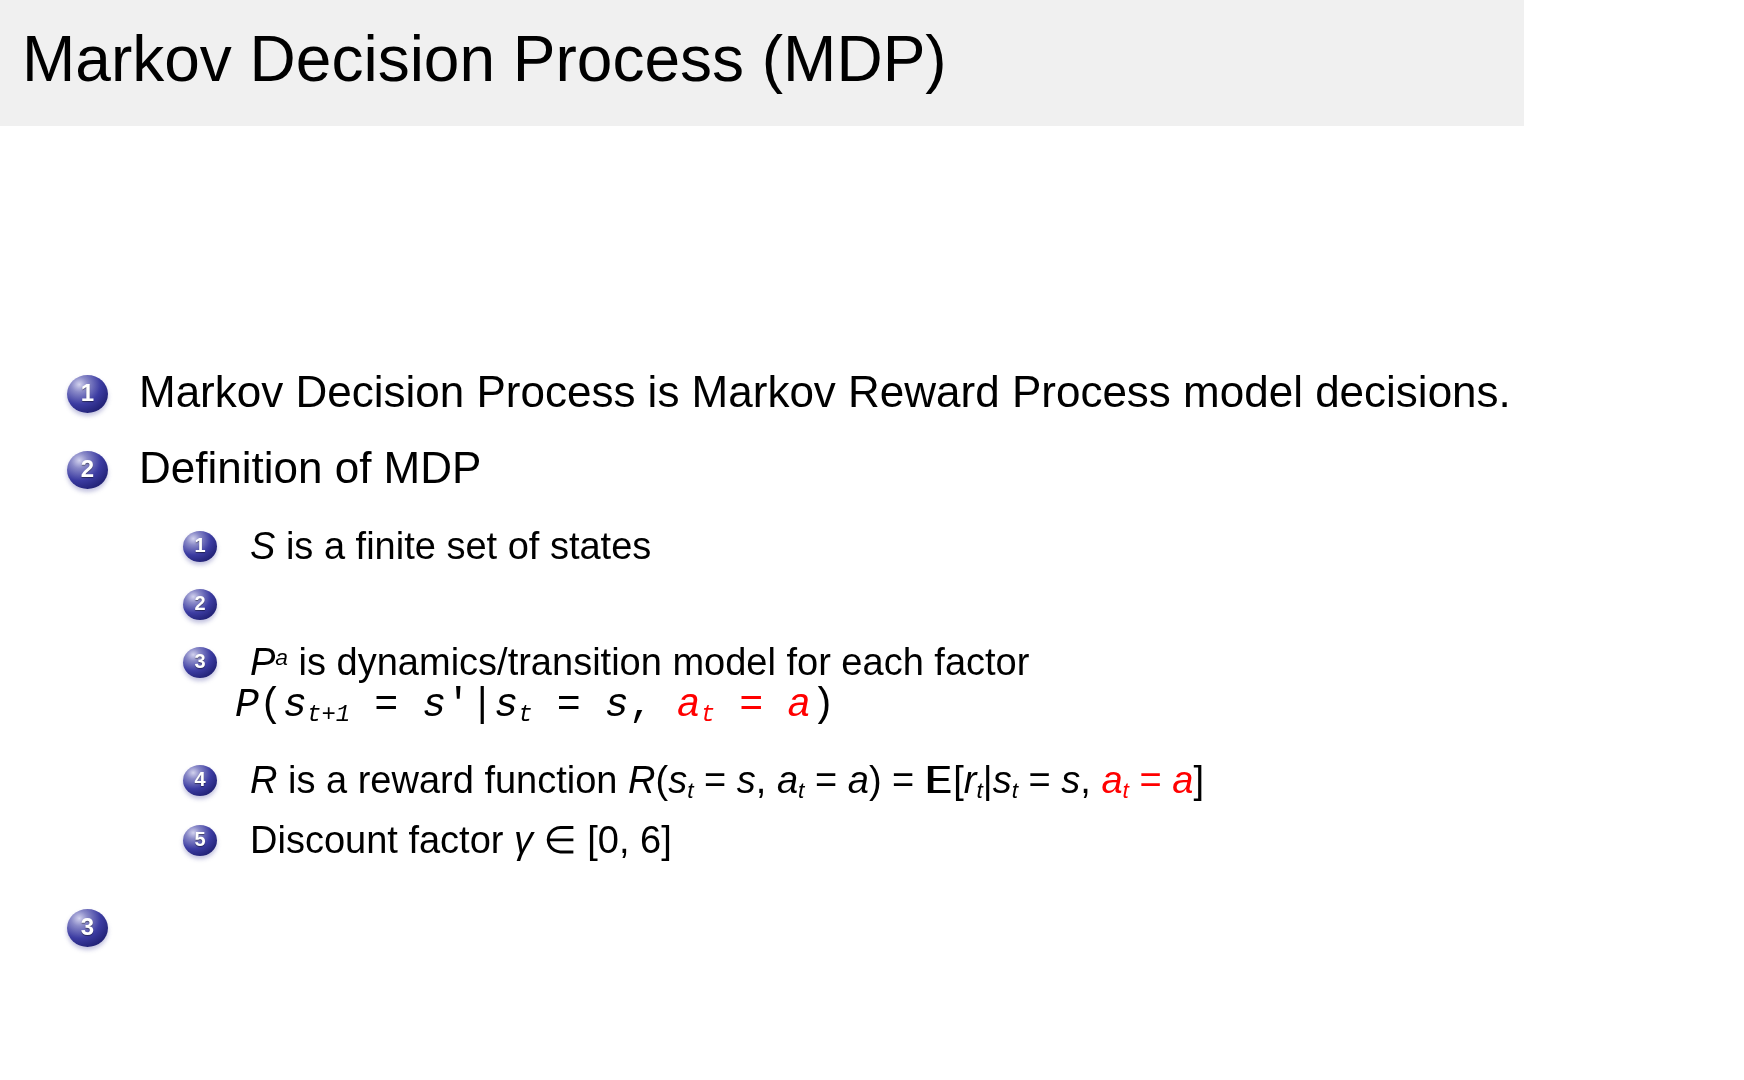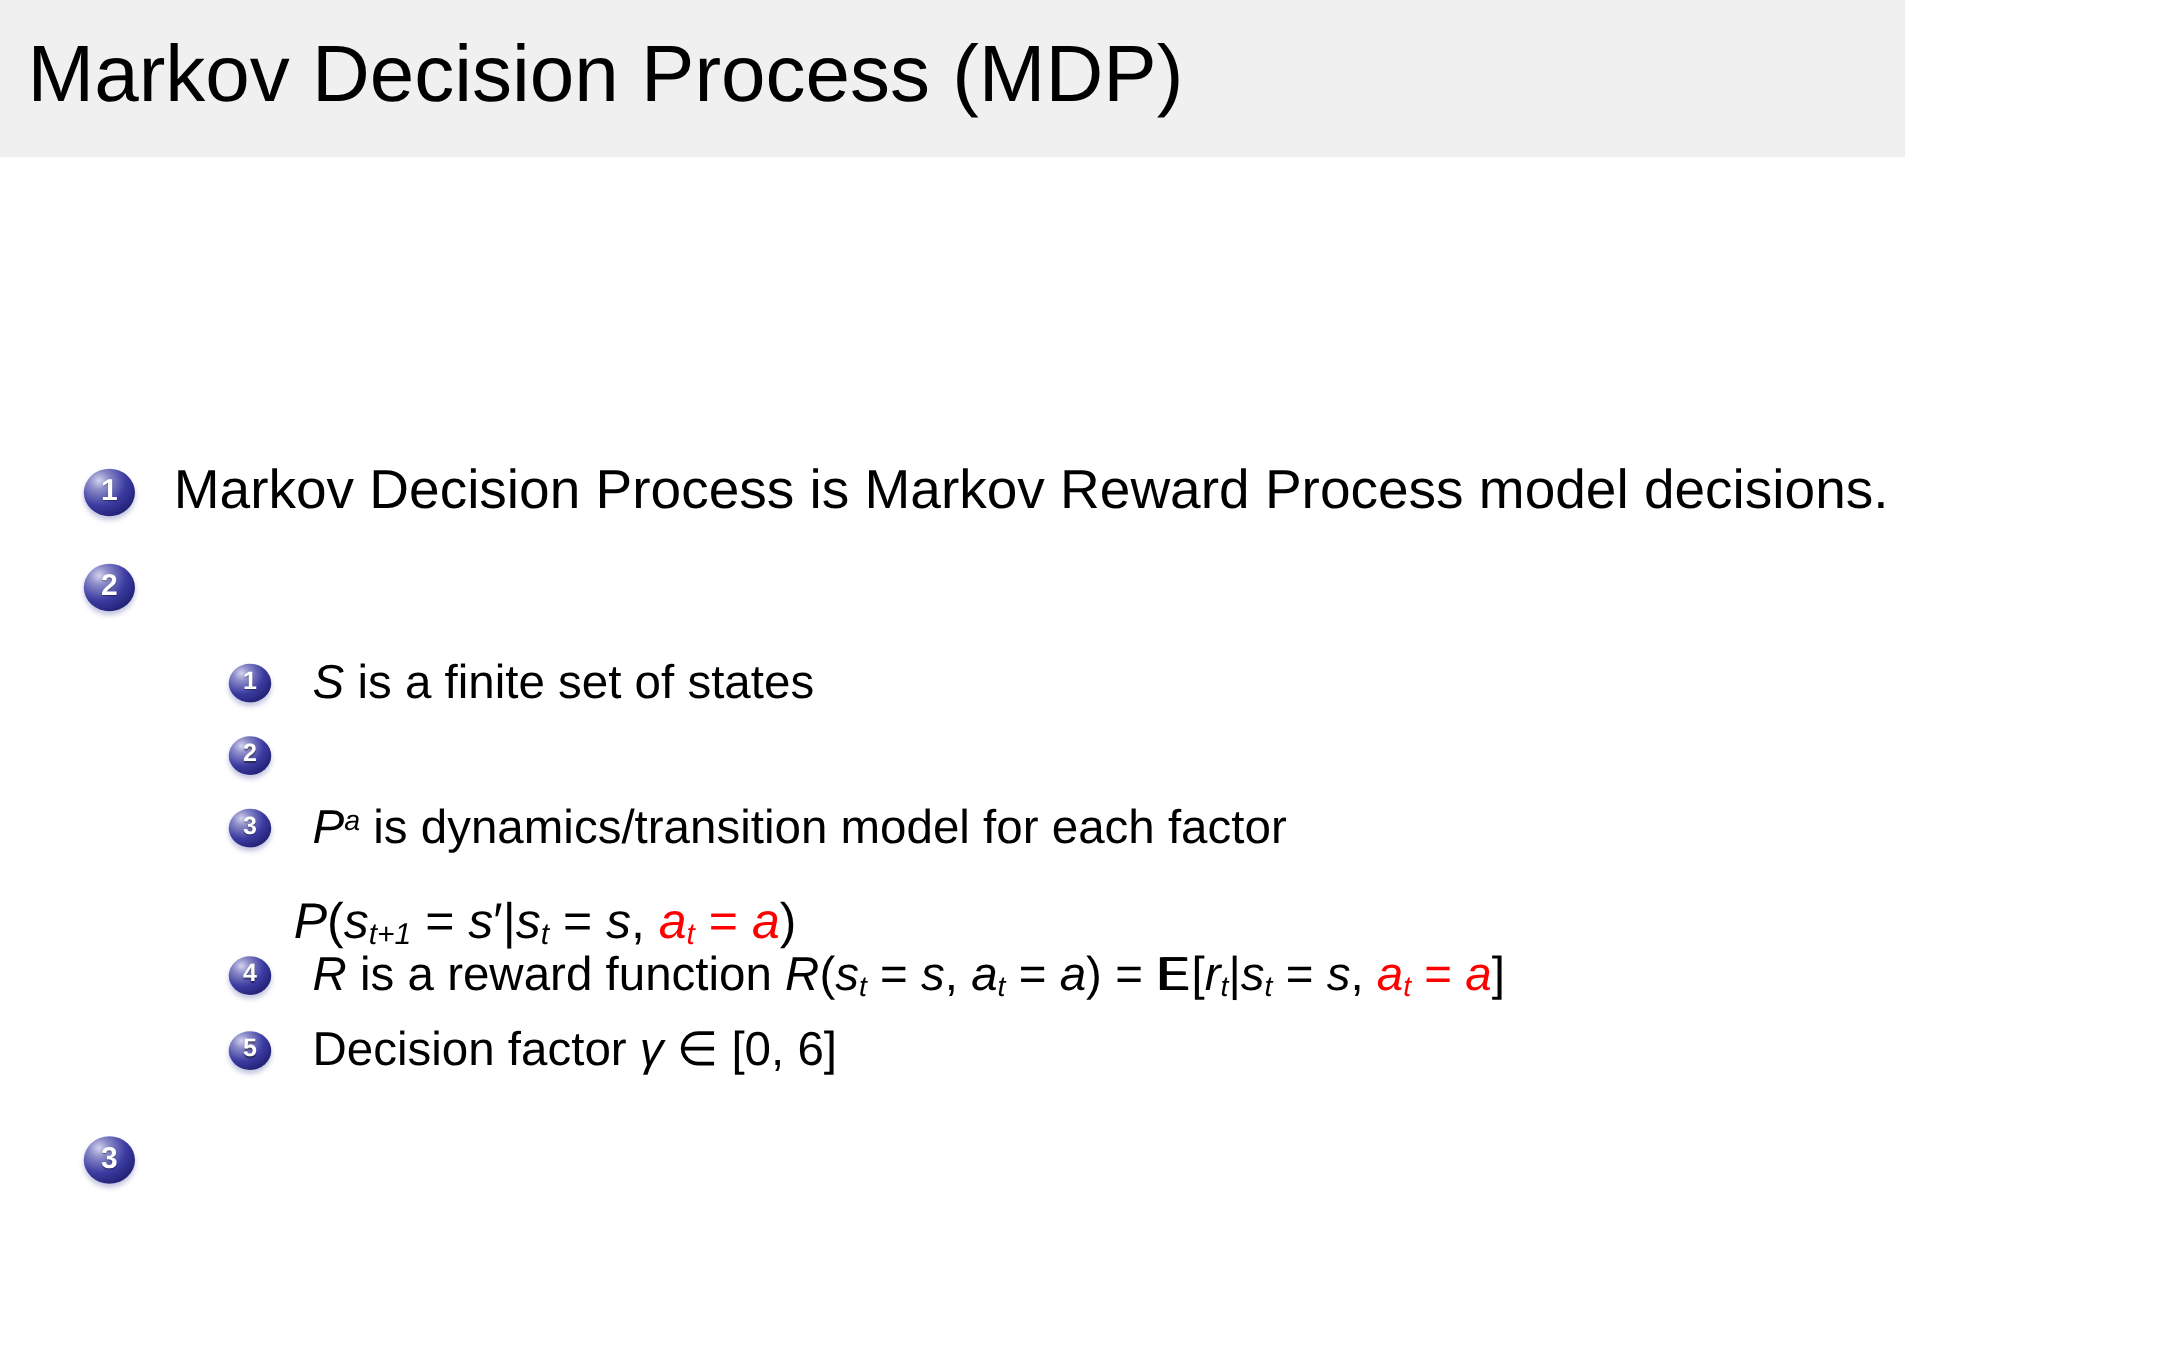--- a/index.html
+++ b/index.html
@@ -48,21 +48,21 @@
   .seg-sup{font-style:italic;font-size:0.60em;vertical-align:0.45em;}
   .seg-bb{font-style:normal;text-shadow:2px 0 0 currentColor;margin-right:3px;}
   .alert{color:#ff0000;}
 
   
   .pos-item1{left:67px;top:366px;}
   .pos-item2{left:67px;top:442px;}
   .pos-sub1{left:183px;top:524px;}
   .pos-sub2{left:183px;top:582px;}
   .pos-sub3{left:183px;top:640px;}
-  .pos-formula{left:235px;top:714px;}
+  .pos-formula{left:235px;top:682px;font-family:Liberation Mono, monospace;}
   .pos-sub4{left:183px;top:758px;}
   .pos-sub5{left:183px;top:818px;}
   .pos-item3{left:67px;top:900px;}
 </style>
 </head>
 <body>
 
 <div class="slide">
 
   <div class="title-bar">
@@ -73,20 +73,21 @@
     <span class="ball l1">
         <span class="num">1</span>
       </span>
     <span class="txt"><span class="seg-t">Markov Decision Process is Markov Reward Process model decisions.</span></span>
   </div>
 
   <div class="row lvl1 pos-item2">
     <span class="ball l1">
         <span class="num">2</span>
       </span>
+    <span class="txt"><span class="seg-t">Definition of MDP</span></span>
   </div>
 
   <div class="row lvl2 pos-sub1">
     <span class="ball l2">
         <span class="num">1</span>
       </span>
     <span class="txt"><span class="seg-i">S</span><span class="seg-t"> is a finite set of states</span></span>
   </div>
 
   <div class="row lvl2 pos-sub2">
@@ -110,21 +111,21 @@
     <span class="ball l2">
         <span class="num">4</span>
       </span>
     <span class="txt"><span class="seg-i">R</span><span class="seg-t"> is a reward function </span><span class="seg-i">R</span><span class="seg-t">(</span><span class="seg-i">s</span><span class="seg-sub">t</span><span class="seg-t"> = </span><span class="seg-i">s</span><span class="seg-t">, </span><span class="seg-i">a</span><span class="seg-sub">t</span><span class="seg-t"> = </span><span class="seg-i">a</span><span class="seg-t">) = </span><span class="seg-bb">E</span><span class="seg-t">[</span><span class="seg-i">r</span><span class="seg-sub">t</span><span class="seg-t">|</span><span class="seg-i">s</span><span class="seg-sub">t</span><span class="seg-t"> = </span><span class="seg-i">s</span><span class="seg-t">, </span><span class="seg-i alert">a</span><span class="seg-sub alert">t</span><span class="seg-t alert"> = </span><span class="seg-i alert">a</span><span class="seg-t">]</span></span>
   </div>
 
   <div class="row lvl2 pos-sub5">
     <span class="ball l2">
         <span class="num">5</span>
       </span>
-    <span class="txt"><span class="seg-t">Decision factor </span><span class="seg-i">γ</span><span class="seg-t"> ∈ [0, 6]</span></span>
+    <span class="txt"><span class="seg-t">Discount factor </span><span class="seg-i">γ</span><span class="seg-t"> ∈ [0, 6]</span></span>
   </div>
 
   <div class="row tuple-row pos-item3">
     <span class="ball l1">
         <span class="num">3</span>
       </span>
   </div>
 
 </div>
 

